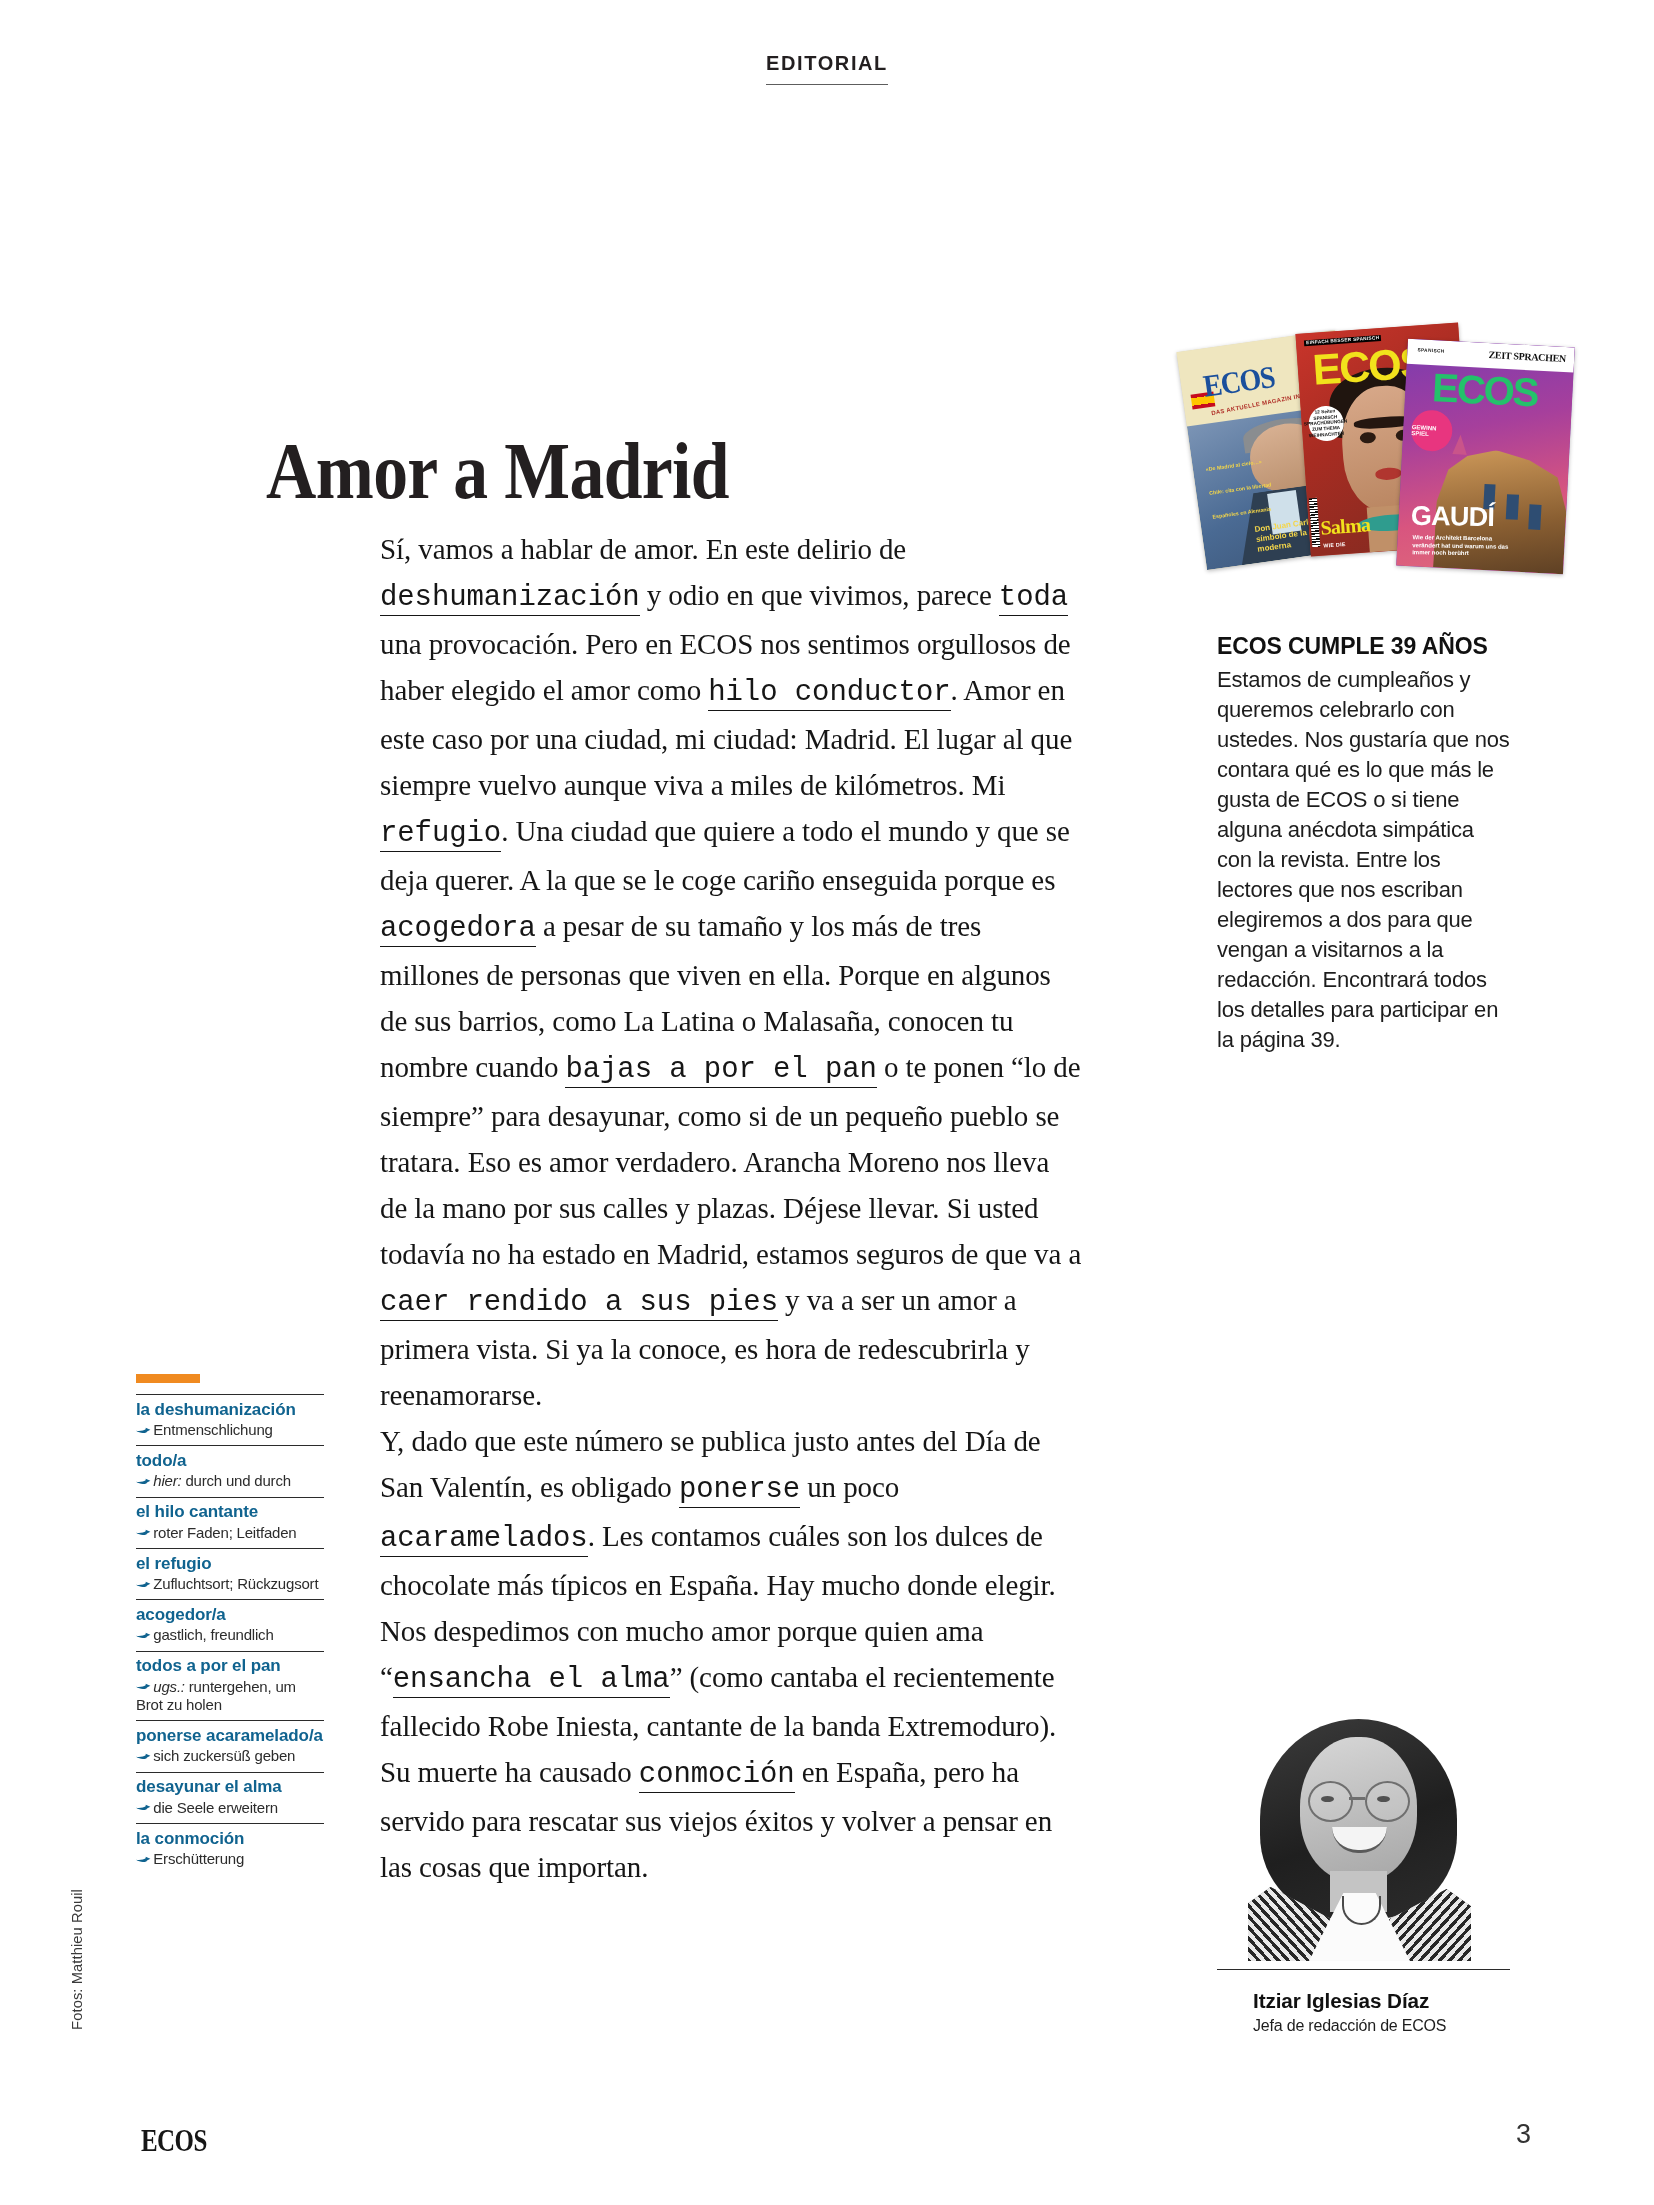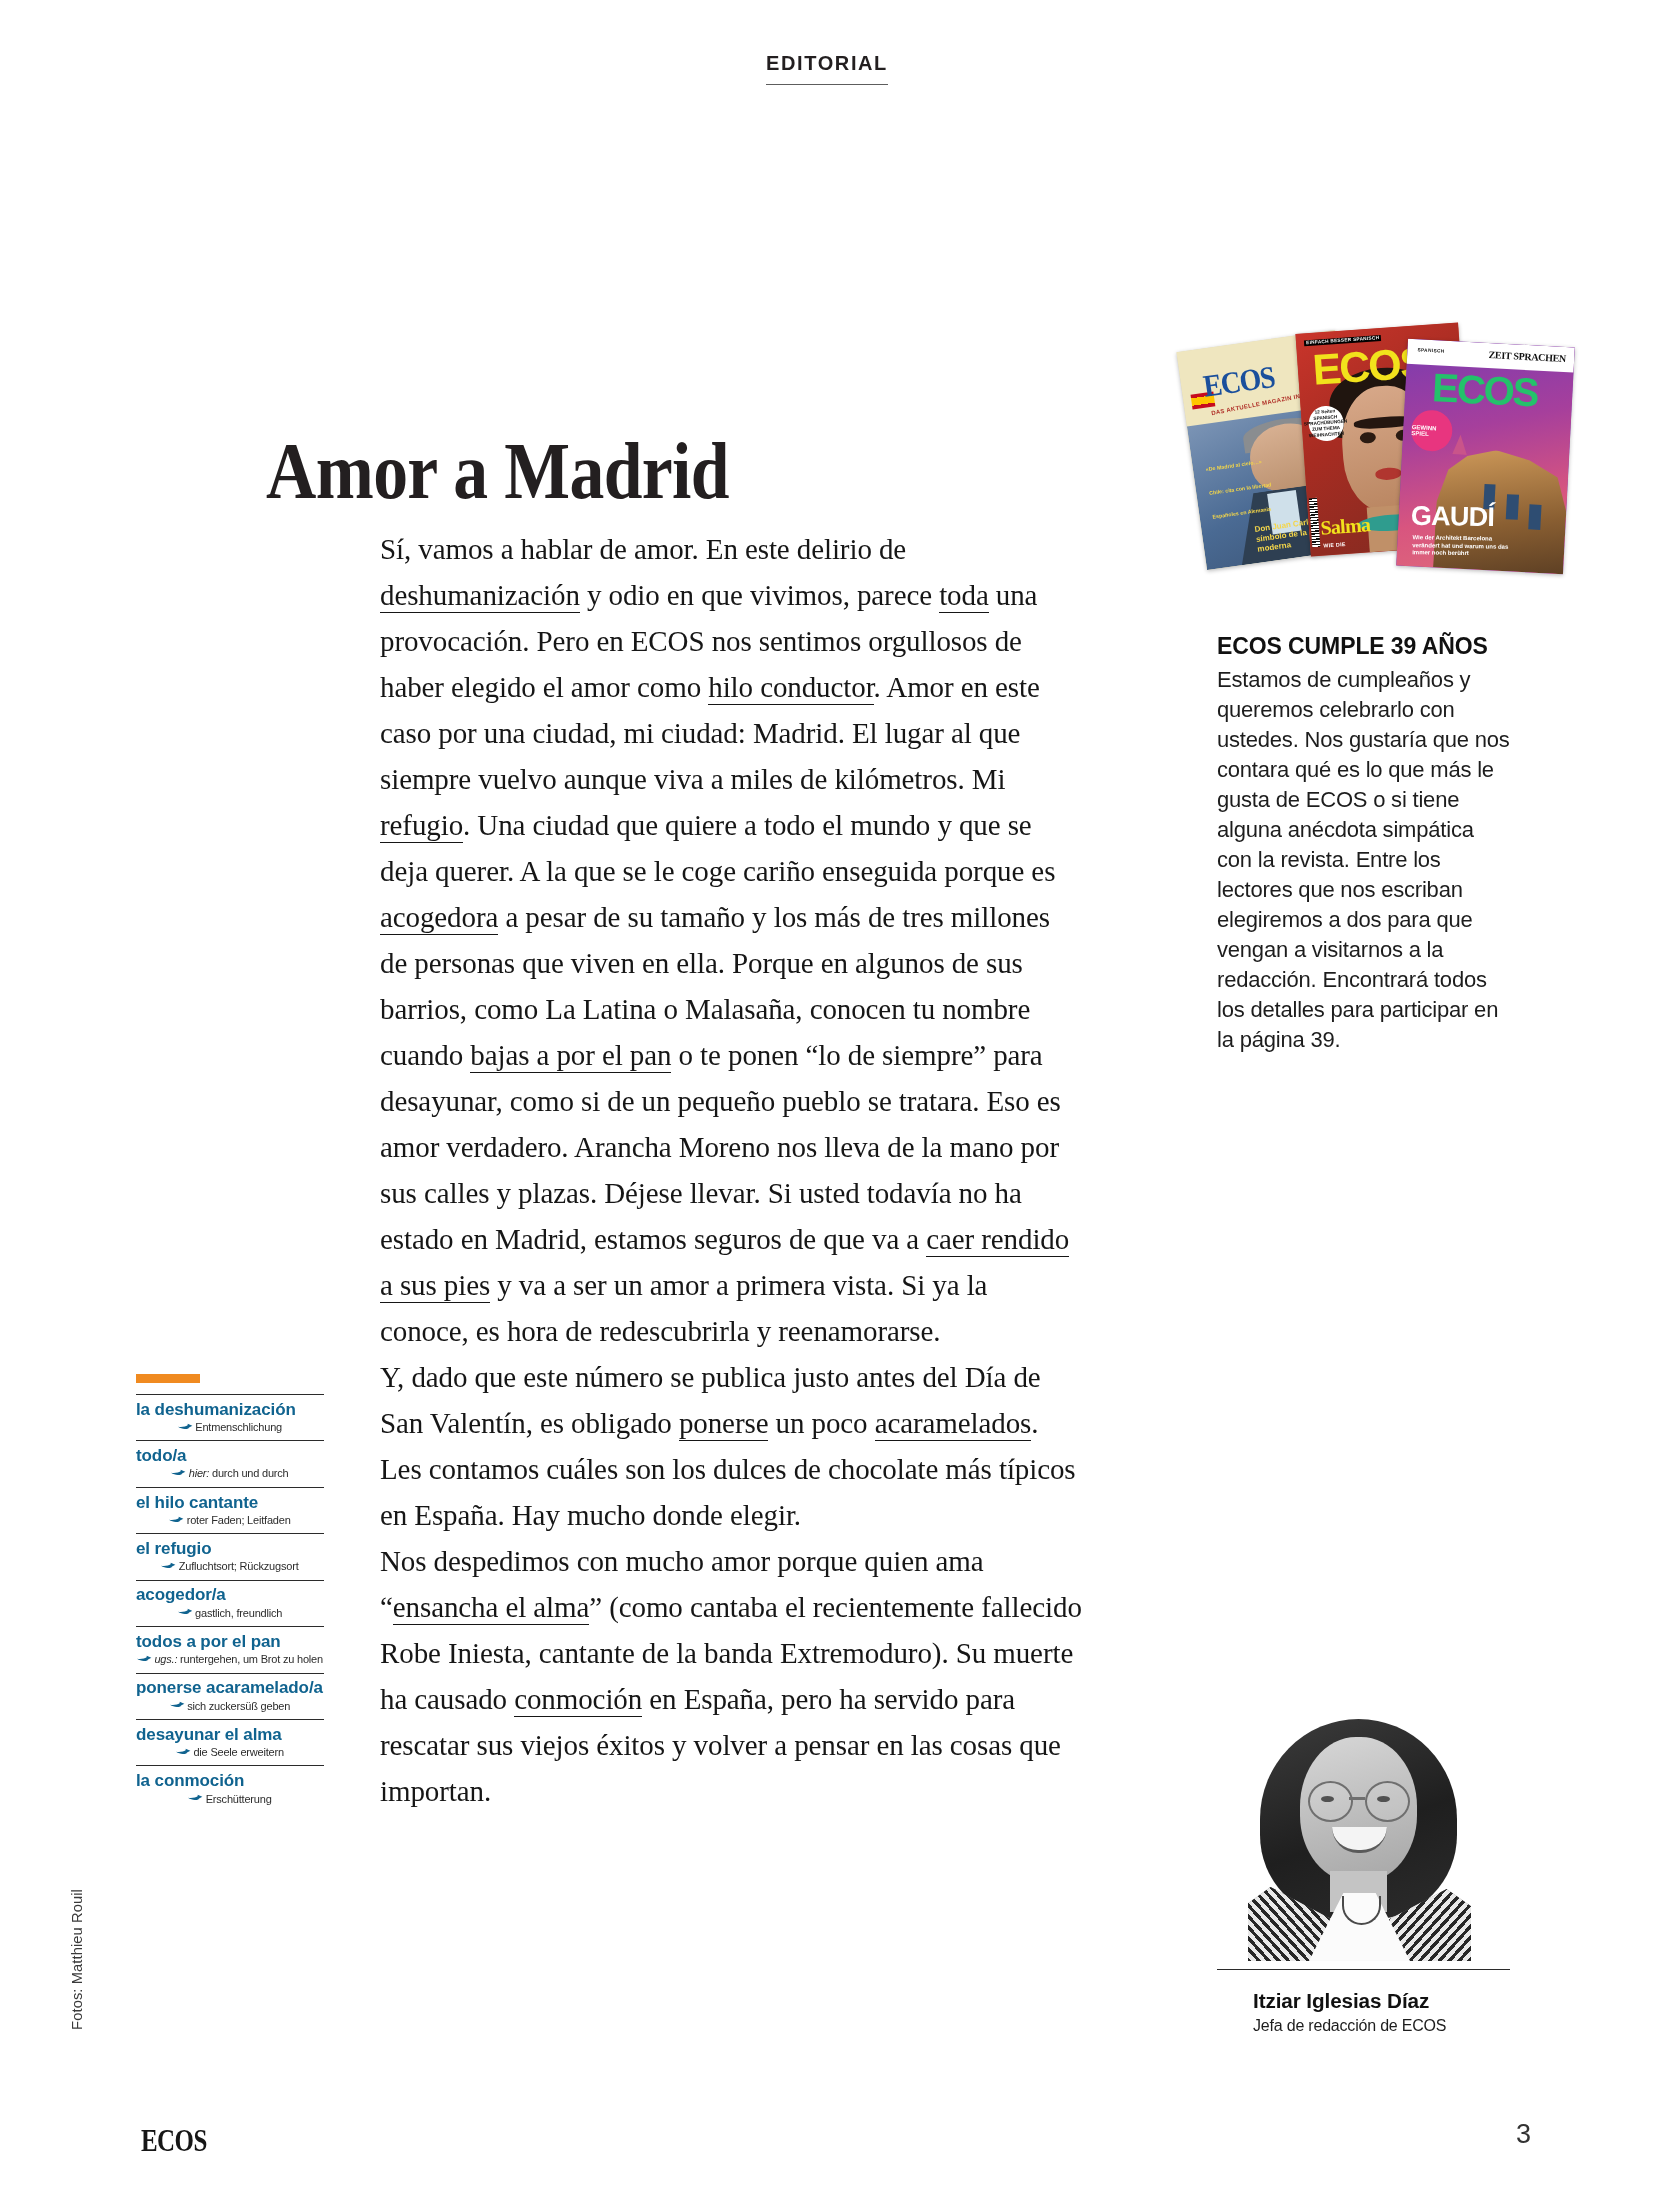--- a/index.html
+++ b/index.html
@@ -61,20 +61,21 @@
     font-size: 29px;
     line-height: 46px;
     color: #161616;
     text-align: left;
     letter-spacing: -0.1px;
   }
   .body-col p { margin: 0; }
   .body-col .u {
     border-bottom: 1.5px solid #161616;
     padding-bottom: 0.7px;
+    font-family: Liberation Mono, monospace;
   }
 
   
   .vocab {
     position: absolute;
     left: 136px;
     top: 1374px;
     width: 188px;
   }
   .vocab-bar {
@@ -91,26 +92,25 @@
   .vocab-term {
     font-family: "Liberation Sans", sans-serif;
     font-weight: bold;
     font-size: 17px;
     line-height: 1.18;
     color: #10638F;
     letter-spacing: -0.1px;
   }
   .vocab-def {
     font-family: "Liberation Sans", sans-serif;
-    font-size: 11px;
+    font-size: 15px;
     line-height: 1.22;
     color: #2c2c2c;
     letter-spacing: -0.2px;
     margin-top: 1.3px;
-    text-align: center;
   }
   .vocab-def .arrow {
     display: inline-block;
     width: 17.3px;
     vertical-align: 1.3px;
   }
   .vocab-def .arrow svg { display: block; }
   .vocab-def i { font-style: italic; }
 
   

